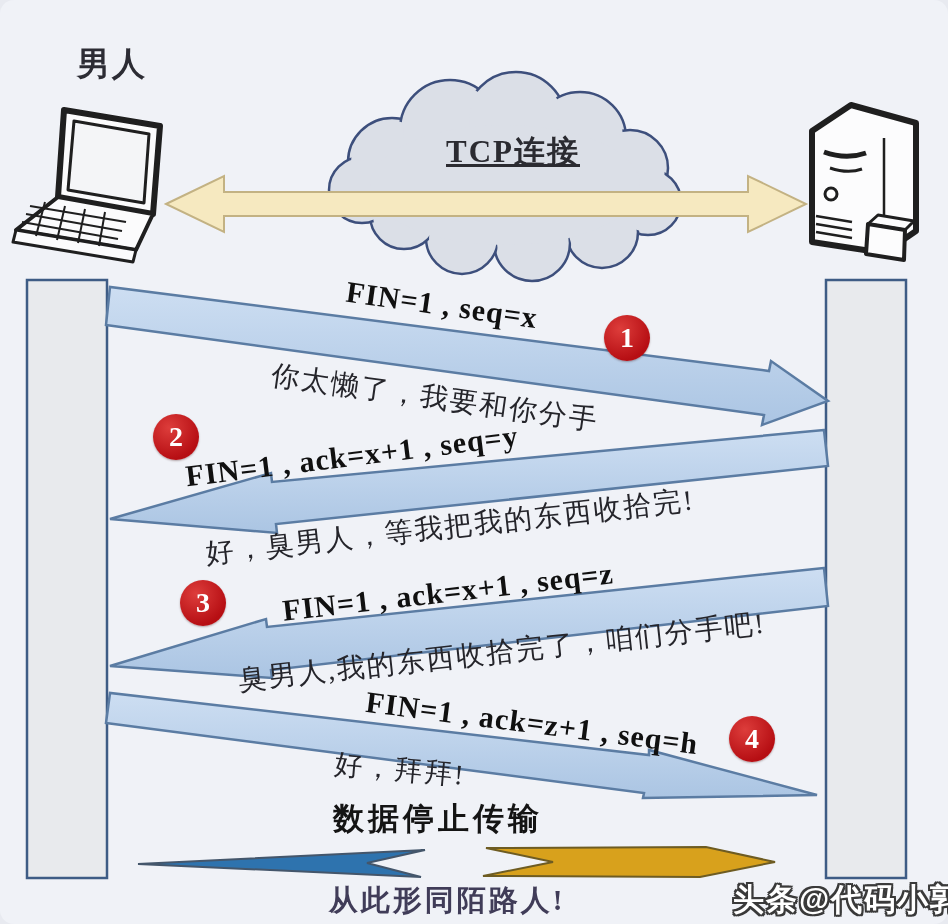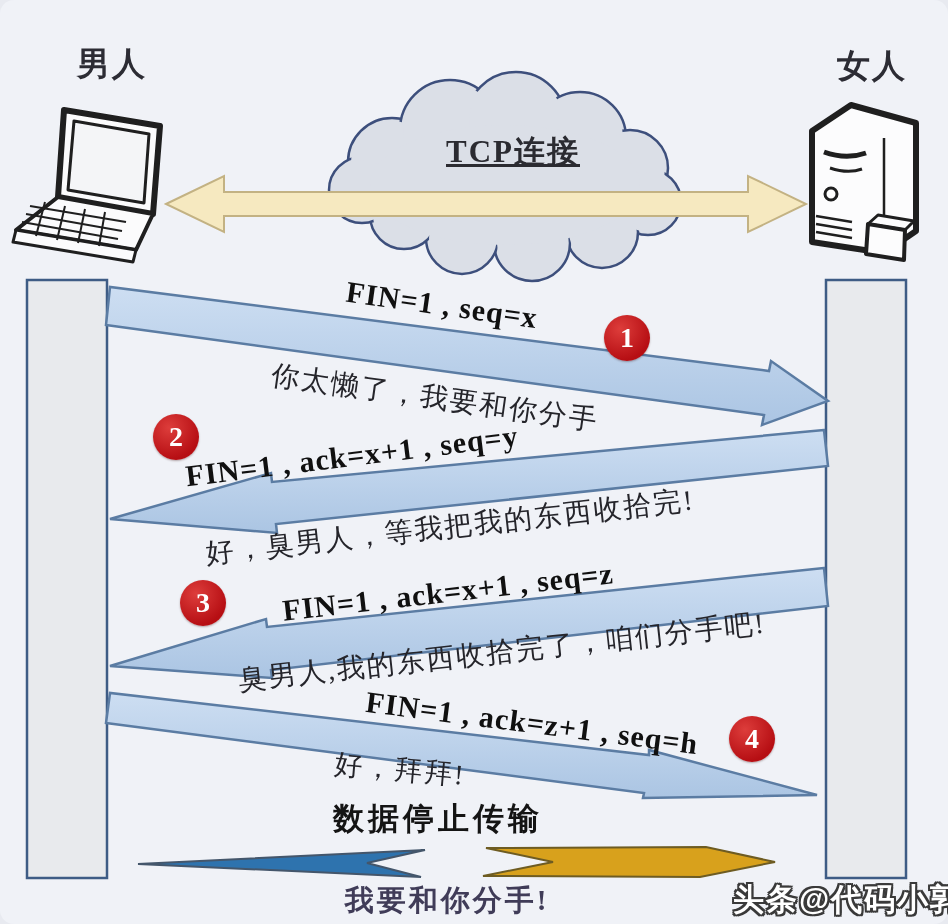--- a/index.html
+++ b/index.html
@@ -137,21 +137,20 @@
     <polygon points="106,723 644,793 643,798 817,795 649,750 649,755 110,693" fill="url(#seqGrad)" stroke="#5b7ca3" stroke-width="2.5"></polygon>
 
     <polygon points="138,864 425,850 367,863 421,877" fill="#2e73ae" stroke="#44566b" stroke-width="2"></polygon>
     <polygon points="486,848 706,847 775,862 700,877 483,876 553,862" fill="#d8a11c" stroke="#6e5c22" stroke-width="2"></polygon>
   </svg>
 
   <div class="t node-label" style="left:112px;top:64px;">
     <div>男人</div>
   </div>
   <div class="t node-label" style="left:872px;top:66px;">
-    <div>女人</div>
   </div>
 
   <div class="t cloud-label" style="left:513px;top:152px;text-decoration:underline;">TCP连接</div>
 
   <div class="t packet" style="left:442px;top:305px;--r:8deg;">FIN=1 , seq=x</div>
   <div class="badge" style="left:627px;top:338px;">1</div>
   <div class="t msg" style="left:435px;top:398px;--r:8deg;">你太懒了，我要和你分手</div>
 
   <div class="badge" style="left:176px;top:437px;">2</div>
   <div class="t packet" style="left:352px;top:456px;--r:-7deg;">FIN=1 , ack=x+1 , seq=y</div>
@@ -159,15 +158,15 @@
 
   <div class="badge" style="left:203px;top:603px;">3</div>
   <div class="t packet" style="left:448px;top:592px;--r:-6.5deg;">FIN=1 , ack=x+1 , seq=z</div>
   <div class="t msg" style="left:502px;top:652px;--r:-6.2deg;">臭男人,我的东西收拾完了，咱们分手吧!</div>
 
   <div class="t packet" style="left:532px;top:723px;--r:7.3deg;">FIN=1 , ack=z+1 , seq=h</div>
   <div class="badge" style="left:752px;top:739px;">4</div>
   <div class="t msg" style="left:400px;top:770px;--r:5deg;">好，拜拜!</div>
 
   <div class="t stop-label" style="left:438px;top:819px;text-align:right;">数据停止传输</div>
-  <div class="t strangers-label" style="left:447px;top:901px;">我要和你分手!</div>
+  <div class="t strangers-label" style="left:447px;top:901px;">从此形同陌路人!</div>
   <div class="t watermark" style="left:848px;top:900px;">头条@代码小郭</div>
 </div>
 
 </body></html>

